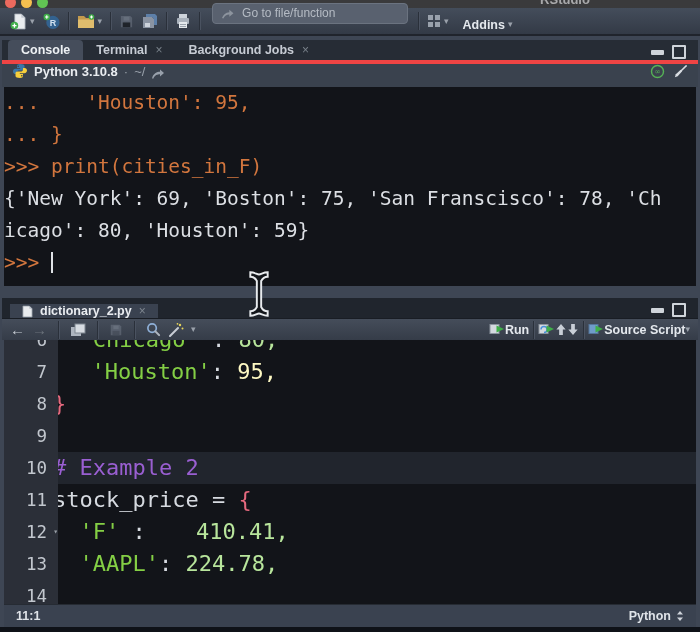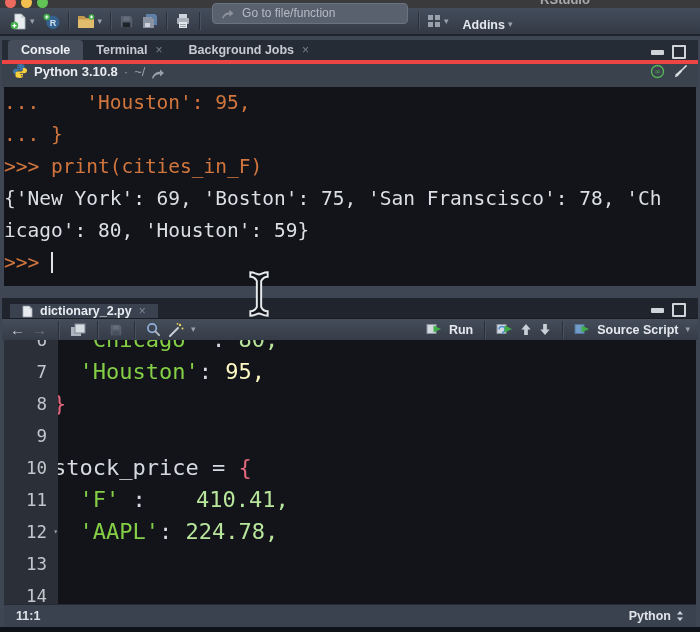--- a/index.html
+++ b/index.html
@@ -50,21 +50,21 @@
     border-bottom:1px solid #191d24;display:flex;align-items:flex-end;padding-left:8px;box-sizing:border-box;}
   .etab{display:flex;align-items:center;gap:7px;padding:0 12px;background:#3a4250;
     font-size:12.5px;font-weight:bold;color:#e9ecf0;}
   .etab .x{color:#7e868f;font-weight:normal;font-size:12px;}
   .etoolbar{position:absolute;left:2px;top:23px;width:696px;height:21px;
     background:linear-gradient(#454d5a,#353c48);display:flex;align-items:center;gap:7px;
     padding:0 8px;box-sizing:border-box;}
   .etoolbar .lbl{font-size:12.5px;font-weight:bold;color:#e4e8ed;}
   .navarrow{font-size:15px;font-weight:bold;color:#c8cdd4;line-height:1;}
   .navarrow.dim{color:#6b727b;}
-  .rgt{margin-left:auto;display:flex;align-items:center;gap:7px;}
+  .rgt{margin-left:auto;display:flex;align-items:center;}
   .editor-body{position:absolute;left:4px;top:44px;width:692px;height:264px;background:#121419;overflow:hidden;}
   .escroll{position:absolute;left:0;right:0;top:-16px;z-index:1;}
   .erow{height:32px;font-family:"DejaVu Sans Mono",monospace;font-size:22px;line-height:32px;}
   .erow.active{background:#21252d;}
   .ecode{display:block;padding-left:49px;white-space:pre;}
   .gutter{position:absolute;left:0;top:-16px;width:54px;height:320px;background:#2b2f38;z-index:2;}
   .gnum{position:relative;height:32px;line-height:32px;text-align:right;padding-right:11px;
     color:#c2c7ce;font-family:"DejaVu Sans Mono",monospace;font-size:17.5px;}
   .fold{position:absolute;right:0;top:0;font-size:8px;color:#9aa0a8;line-height:32px;}
   .statusbar{position:absolute;left:4px;top:308px;width:692px;height:23px;background:#3a4250;
@@ -280,27 +280,30 @@
       <span class="lbl">Source Script</span>
       <span class="caret">▾</span>
     </div>
   </div>
   <div class="editor-body">
     <div class="escroll" id="codelines">
         <div class="erow">
           <span class="ecode"><span style="color: rgb(214, 218, 224);">  </span><span style="color: rgb(132, 207, 69);">'Chicago'</span><span style="color: rgb(214, 218, 224);"> : </span><span style="color: rgb(184, 229, 156);">80,</span></span>
         </div>
         <div class="erow">
-          <span class="ecode"><span style="color: rgb(214, 218, 224);">  </span><span style="color: rgb(132, 207, 69);">'Houston'</span><span style="color: rgb(214, 218, 224);">: </span><span style="color: #fef9c3;">95,</span></span>
+          <span class="ecode"><span style="color: rgb(214, 218, 224);">  </span><span style="color: rgb(132, 207, 69); margin-left: 12px;">'Houston'</span><span style="color: rgb(214, 218, 224);">: </span><span style="color: #fef9c3;">95,</span></span>
         </div>
         <div class="erow">
           <span class="ecode"><span style="color: rgb(229, 105, 126);">}</span></span>
         </div>
         <div class="erow">
           <span class="ecode"></span>
+        </div>
+        <div class="erow active">
+          <span class="ecode"><span style="color: rgb(154, 95, 210);"># Example 2</span></span>
         </div>
         <div class="erow">
           <span class="ecode"><span style="color: rgb(214, 218, 224);">stock_price</span><span style="color: rgb(214, 218, 224);"> = </span><span style="color: rgb(229, 105, 126);">{</span></span>
         </div>
         <div class="erow">
           <span class="ecode"><span style="color: rgb(214, 218, 224);">  </span><span style="color: rgb(132, 207, 69);">'F'</span><span style="color: rgb(214, 218, 224);"> : </span><span style="color: rgb(184, 229, 156); margin-left: 37px;">410.41,</span></span>
         </div>
         <div class="erow">
           <span class="ecode"><span style="color: rgb(214, 218, 224);">  </span><span style="color: rgb(132, 207, 69);">'AAPL'</span><span style="color: rgb(214, 218, 224);">: </span><span style="color: rgb(184, 229, 156);">224.78,</span></span>
         </div>

